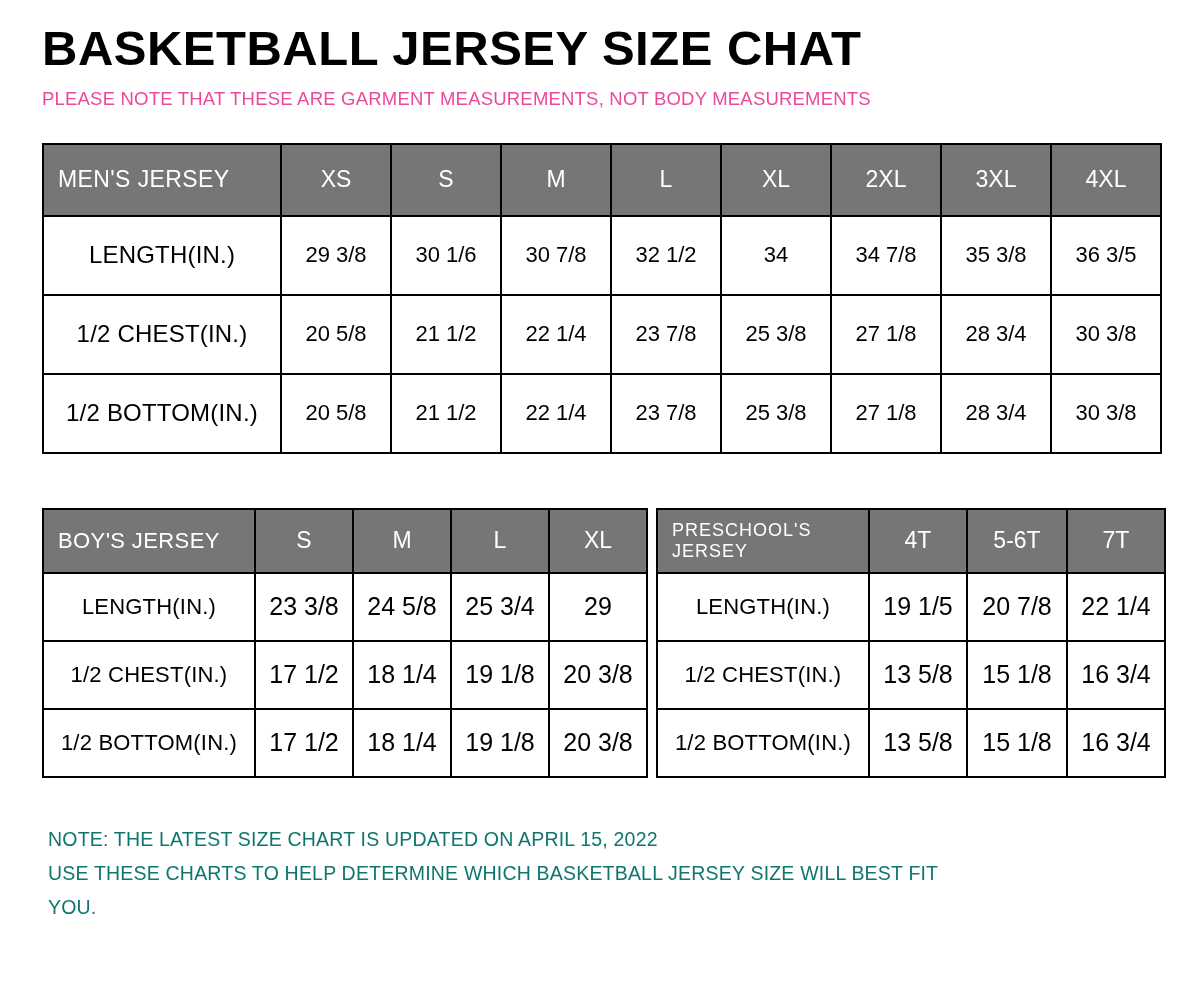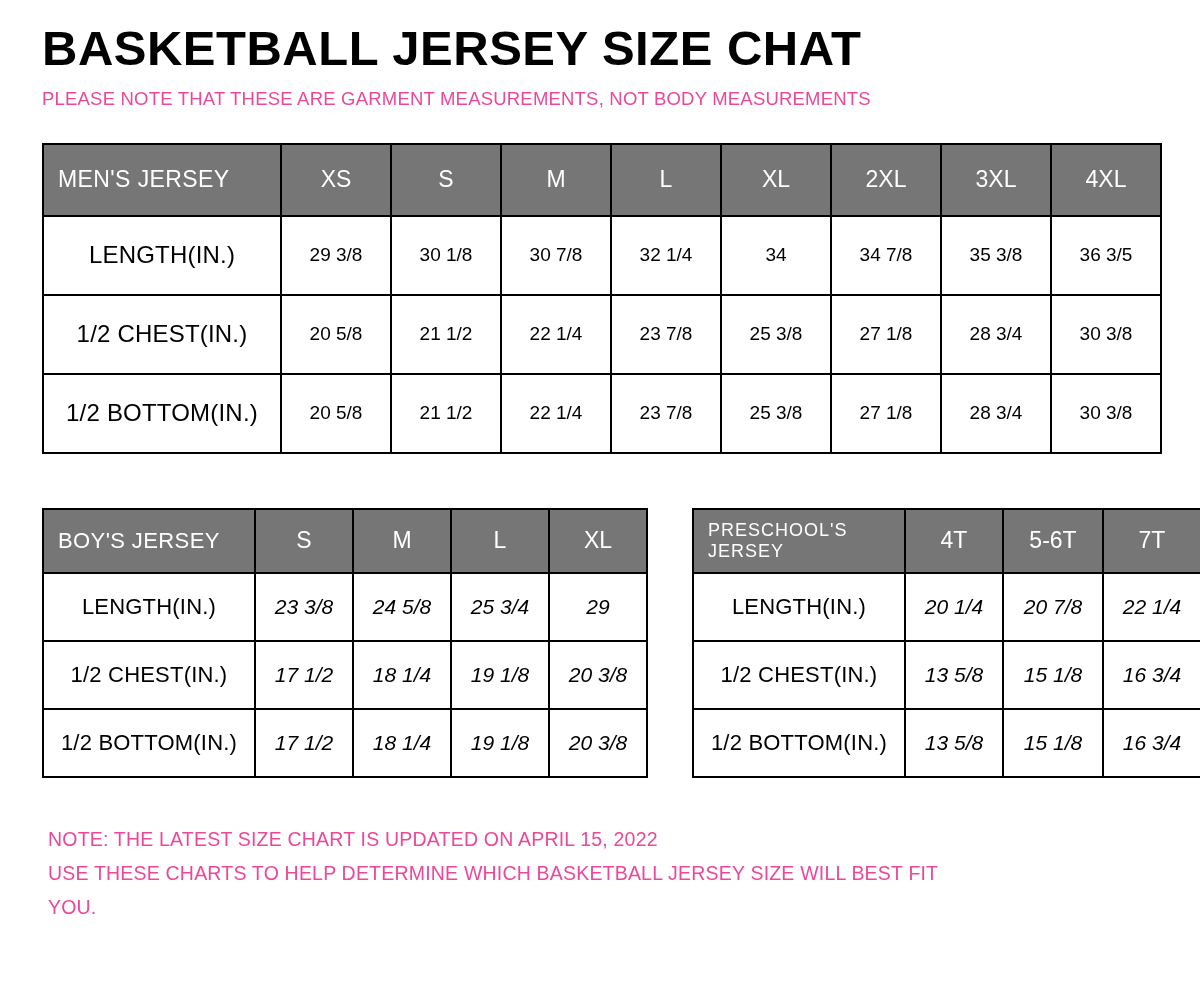--- a/index.html
+++ b/index.html
@@ -63,53 +63,53 @@
     font-size: 23px;
     letter-spacing: 0.4px;
     text-align: left;
     padding-left: 14px;
   }
   .rowlabel {
     font-size: 24px;
     letter-spacing: 0.2px;
   }
   .data {
-    font-size: 19px;
+    font-size: 22px;
   }
 
   
   #mens-table {
     width: 1118px;
     margin-top: 30px;
   }
   #mens-table .hdr-row td { height: 72px; }
   #mens-table tbody tr td { height: 79px; }
 
   
   .lower {
     display: flex;
     margin-top: 54px;
-    gap: 44px;
+    gap: 8px;
   }
   #boys-table {
     width: 610px;
   }
   #preschool-table {
     width: 508px;
   }
   .lower table .hdr-row td { height: 64px; }
   .lower table tbody tr td { height: 68px; }
   .lower .rowlabel { font-size: 22px; }
-  .lower .data { font-size: 21px; font-style: italic; }
+  .lower .data { font-size: 25px; }
   .lower .hdr-row td.rowlabel-hdr { font-size: 22px; }
   #preschool-table .hdr-row td.rowlabel-hdr { font-size: 18px; letter-spacing: 1px; }
 
   .footer {
     margin-top: 44px;
-    color: #ec4899;
+    color: #0f766e;
     font-size: 19.5px;
     line-height: 1.75;
     letter-spacing: 0.2px;
     padding-left: 6px;
   }
 </style>
 </head>
 <body>
 
 <div class="page">
@@ -127,23 +127,23 @@
         <td style="width:110px">M</td>
         <td style="width:110px">L</td>
         <td style="width:110px">XL</td>
         <td style="width:110px">2XL</td>
         <td style="width:110px">3XL</td>
         <td style="width:110px">4XL</td>
       </tr>
       <tr>
         <td class="rowlabel">LENGTH(IN.)</td>
         <td class="data">29  3/8</td>
-        <td class="data">30  1/8</td>
+        <td class="data">30  1/6</td>
         <td class="data">30  7/8</td>
-        <td class="data">32  1/4</td>
+        <td class="data">32  1/2</td>
         <td class="data">34</td>
         <td class="data">34  7/8</td>
         <td class="data">35  3/8</td>
         <td class="data">36  3/5</td>
       </tr>
       <tr>
         <td class="rowlabel">1/2  CHEST(IN.)</td>
         <td class="data">20  5/8</td>
         <td class="data">21  1/2</td>
         <td class="data">22  1/4</td>
@@ -205,21 +205,21 @@
     <table id="preschool-table">
       <tbody>
         <tr class="hdr-row">
           <td class="rowlabel-hdr" style="width:212px">PRESCHOOL'S  JERSEY</td>
           <td style="width:98px">4T</td>
           <td style="width:100px">5-6T</td>
           <td style="width:98px">7T</td>
         </tr>
         <tr>
           <td class="rowlabel">LENGTH(IN.)</td>
-          <td class="data">20  1/4</td>
+          <td class="data">19  1/5</td>
           <td class="data">20  7/8</td>
           <td class="data">22  1/4</td>
         </tr>
         <tr>
           <td class="rowlabel">1/2  CHEST(IN.)</td>
           <td class="data">13  5/8</td>
           <td class="data">15  1/8</td>
           <td class="data">16  3/4</td>
         </tr>
         <tr>

